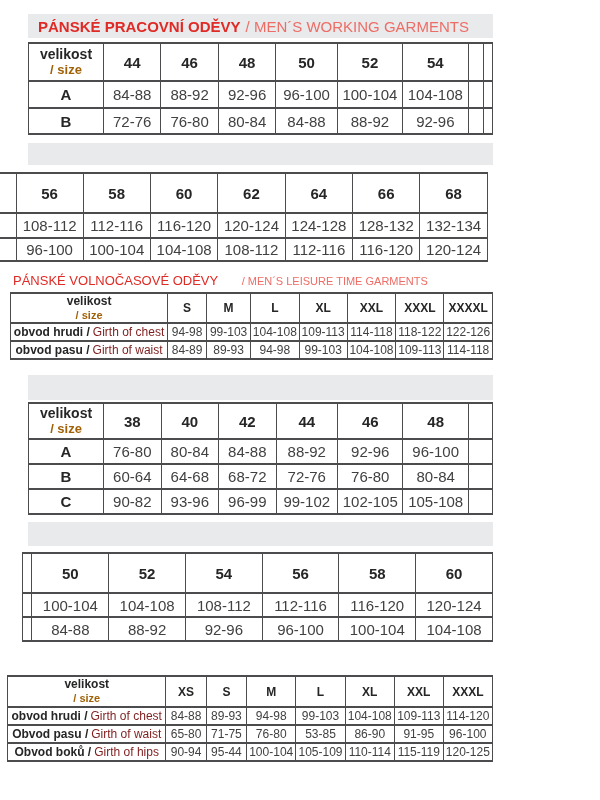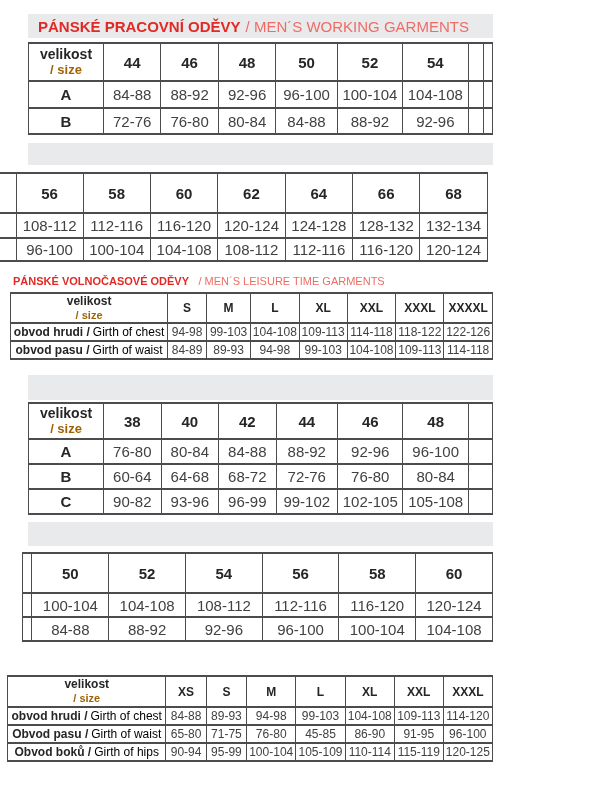--- a/index.html
+++ b/index.html
@@ -6,43 +6,43 @@
   .page{position:relative;width:493px;height:800px;background:#ffffff;overflow:hidden;
         font-family:"Liberation Sans",sans-serif;}
 
   
   .tbar{position:absolute;background:#e9eaec;display:flex;align-items:center;}
   .tt-cz{font-weight:bold;font-size:15px;color:#e02a25;margin-left:10px;white-space:nowrap;}
   .tt-en{font-size:15px;color:#ed6d66;margin-left:5px;white-space:nowrap;}
 
   
   .small-title{position:absolute;white-space:nowrap;}
-  .st-cz{font-weight:bold;font-size:11px;color:#e02a25;}
-  .st-en{font-size:11px;color:#ed6d66;margin-left:5px;}
+  .st-cz{font-weight:normal;font-size:13px;color:#e02a25;}
+  .st-en{font-size:11px;color:#ed6d66;margin-left:19px;}
 
   .graybar{position:absolute;background:#e9eaec;}
 
   
   table.sz{position:absolute;border-collapse:collapse;table-layout:fixed;background:#fff;}
   .sz th,.sz td{border:1px solid #4c4c4f;border-top-width:2px;border-bottom-width:2px;
                 text-align:center;vertical-align:middle;padding:0;overflow:hidden;white-space:nowrap;}
   .t-big td{font-size:15px;color:#414141;font-weight:normal;}
   .t-big th{font-size:15px;color:#262626;font-weight:bold;}
   .t-sm td{font-size:12px;color:#414141;font-weight:normal;}
   .t-sm th{font-size:12px;color:#262626;font-weight:bold;}
 
   .vlk .cz{display:block;font-weight:bold;color:#262626;line-height:1.15;}
   .vlk .en{display:block;font-weight:bold;color:#a16207;line-height:1.15;}
   .t-big .vlk .cz{font-size:14px;}
   .t-big .vlk .en{font-size:13px;}
   .t-sm .vlk .cz{font-size:12px;}
   .t-sm .vlk .en{font-size:11px;}
 
   .lbl-cz{font-weight:bold;color:#262626;font-size:12px;}
-  .lbl-en{font-weight:normal;color:#000000;font-size:12px;margin-left:3px;}
+  .lbl-en{font-weight:normal;color:#7f1d1d;font-size:12px;margin-left:3px;}
   .g{background:#fff;}
 </style>
 </head>
 <body>
 
 <div class="page">
 
   <div class="tbar" style="left:28px;top:14px;width:547px;height:24px;">
     <span class="tt-cz">PÁNSKÉ PRACOVNÍ ODĚVY</span>
     <span class="tt-en">/ MEN´S WORKING GARMENTS</span>
@@ -345,31 +345,31 @@
       <td>109-113</td>
       <td>114-120</td>
     </tr>
     <tr style="height:18px">
       <td>
         <span class="lbl-cz">Obvod pasu /</span><span class="lbl-en">Girth of waist</span>
       </td>
       <td>65-80</td>
       <td>71-75</td>
       <td>76-80</td>
-      <td>45-85</td>
+      <td>53-85</td>
       <td>86-90</td>
       <td>91-95</td>
       <td>96-100</td>
     </tr>
     <tr style="height:18px">
       <td>
         <span class="lbl-cz">Obvod boků /</span><span class="lbl-en">Girth of hips</span>
       </td>
       <td>90-94</td>
-      <td>95-99</td>
+      <td>95-44</td>
       <td>100-104</td>
       <td>105-109</td>
       <td>110-114</td>
       <td>115-119</td>
       <td>120-125</td>
     </tr>
   </tbody>
     </table>
 
 </div>

